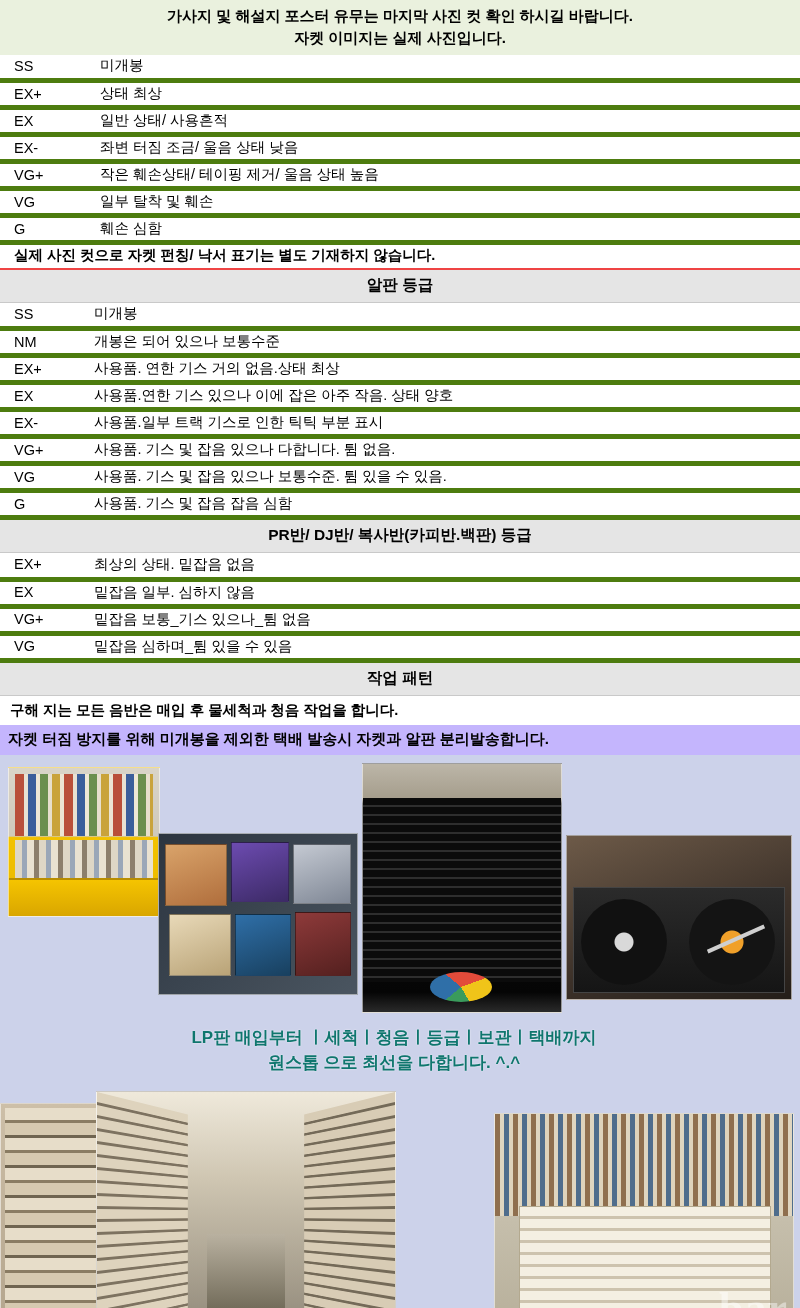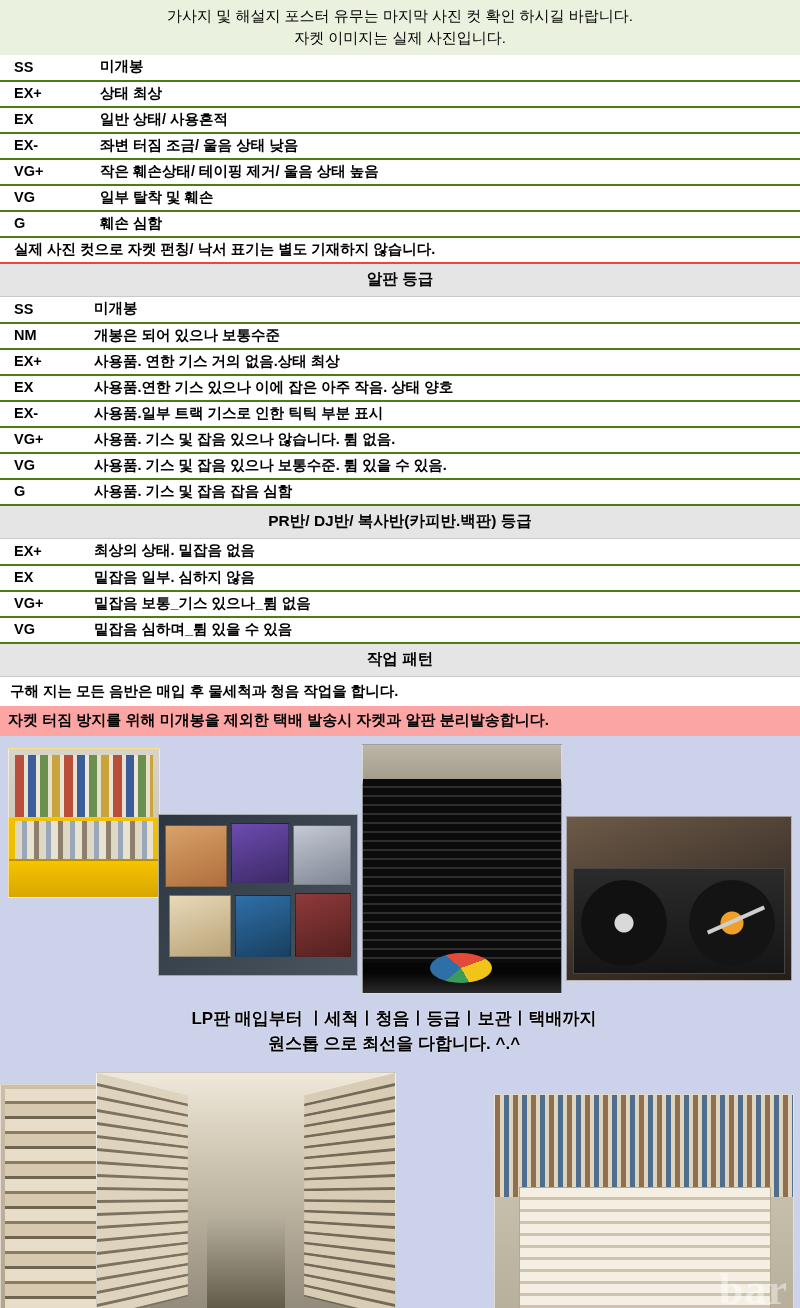--- a/index.html
+++ b/index.html
@@ -15,36 +15,36 @@
     position: relative;
     overflow: hidden;
   }
 
   
   .top-notice {
     background: #eaf1de;
     text-align: center;
     padding: 5px 0 6px 0;
     font-size: 15px;
-    font-weight: normal;
+    font-weight: bold;
     line-height: 1.45;
   }
   .top-notice div { white-space: nowrap; }
 
   
   .grade-table {
     width: 100%;
     border-collapse: collapse;
     table-layout: fixed;
   }
   .grade-table tr { height: 26px; }
   .grade-table td {
-    border-bottom: 2px solid #4d7c0f;
+    border-bottom: 5px solid #4d7c0f;
     font-size: 14.5px;
-    font-weight: bold;
+    font-weight: normal;
     padding: 1px 0 2px 0;
     vertical-align: middle;
   }
   .grade-table td.code {
     width: 78px;
     padding-left: 14px;
   }
   .grade-table.wide td.code {
     width: 72px;
     padding-left: 14px;
@@ -70,21 +70,21 @@
   }
 
   .plain-line {
     font-size: 14.5px;
     font-weight: bold;
     padding: 5px 0 5px 10px;
     border-radius: 14px;
   }
 
   .yellow-banner {
-    background: #fca5a5;
+    background: #c4b5fd;
     font-size: 15px;
     font-weight: bold;
     padding: 5px 0 6px 8px;
     white-space: nowrap;
   }
 
   
   .photo-area {
     position: relative;
     width: 800px;
@@ -185,21 +185,21 @@
   .p7 .stackbox { position:absolute; left:8%; bottom:4px; width:84%; height:56%;
         background: repeating-linear-gradient(180deg,
           #f4efe2 0px, #f4efe2 9px, #cdc3ae 9px, #cdc3ae 12px); border:1px solid #b3a98f; }
 
   
   .slogan {
     position: absolute;
     left: 0; right: 12px;
     top: 270px;
     text-align: center;
-    color: #000000;
+    color: #0f766e;
     font-size: 17px;
     font-weight: bold;
     line-height: 1.5;
     text-shadow: 0 0 2px rgba(255,255,255,.8);
   }
 
   .watermark {
     position: absolute;
     right: 12px;
     bottom: 6px;
@@ -272,21 +272,21 @@
     <tr>
       <td class="code">EX</td>
       <td class="desc">사용품.연한 기스 있으나 이에 잡은 아주 작음. 상태 양호</td>
     </tr>
     <tr>
       <td class="code">EX-</td>
       <td class="desc">사용품.일부 트랙 기스로 인한 틱틱 부분 표시</td>
     </tr>
     <tr>
       <td class="code">VG+</td>
-      <td class="desc">사용품. 기스 및 잡음 있으나 않습니다. 튐 없음.</td>
+      <td class="desc">사용품. 기스 및 잡음 있으나 다합니다. 튐 없음.</td>
     </tr>
     <tr>
       <td class="code">VG</td>
       <td class="desc">사용품. 기스 및 잡음 있으나 보통수준. 튐 있을 수 있음.</td>
     </tr>
     <tr>
       <td class="code">G</td>
       <td class="desc">사용품. 기스 및 잡음 잡음 심함</td>
     </tr>
   </tbody>

